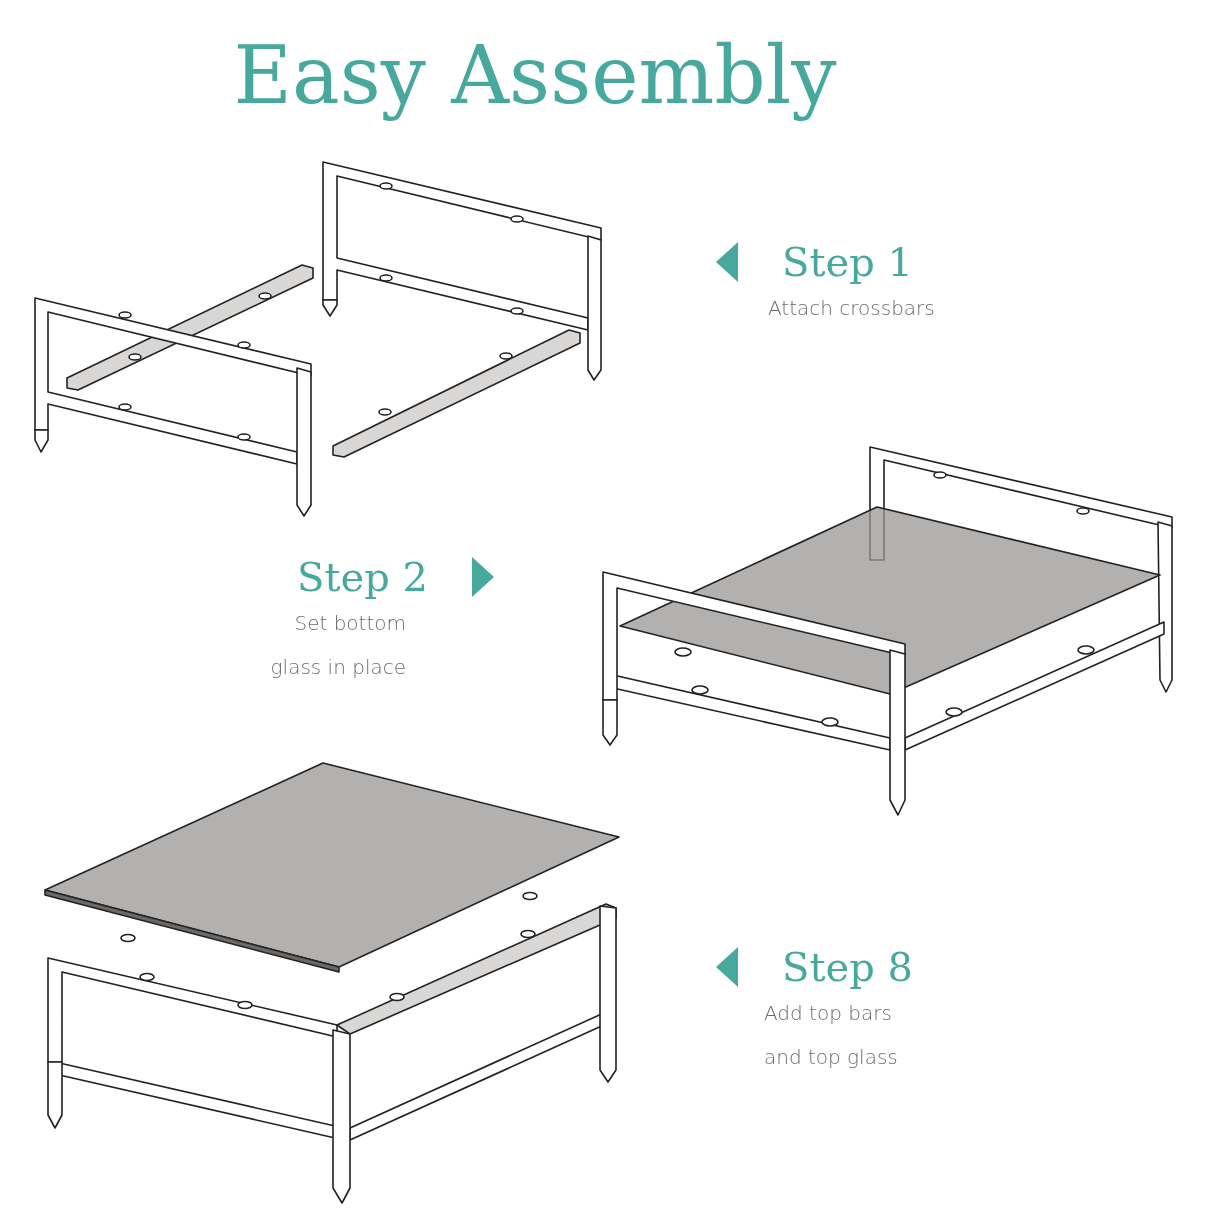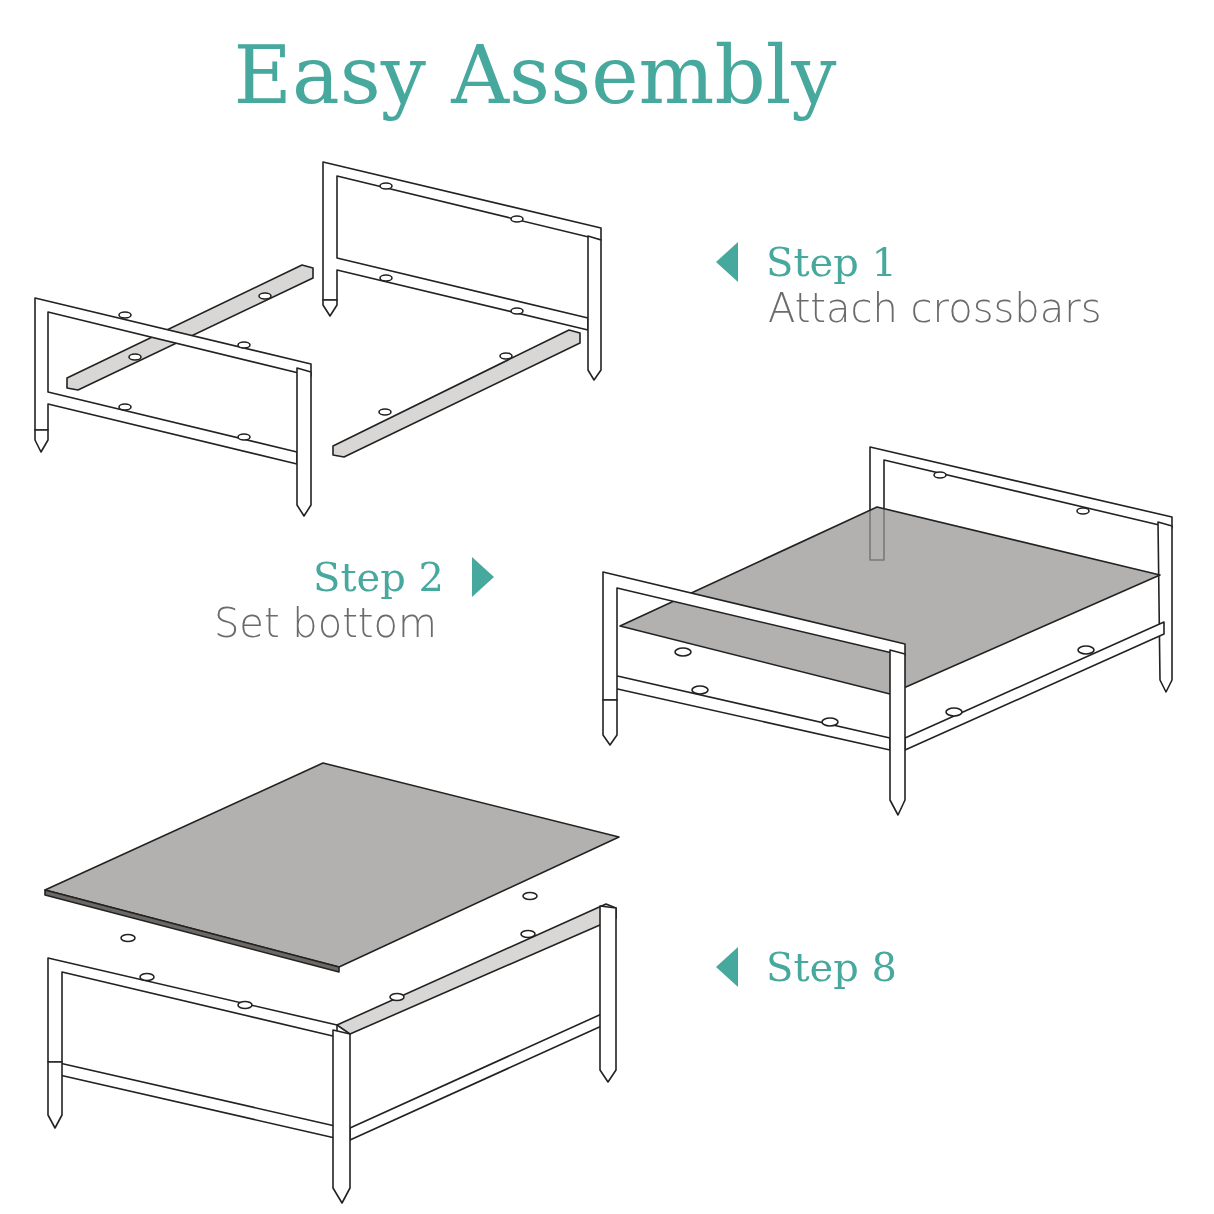--- a/index.html
+++ b/index.html
@@ -1,28 +1,28 @@
 <!DOCTYPE html>
 <html><head>
 <meta charset="utf-8">
 <style>
   html, body { margin: 0; padding: 0; background: #ffffff; }
   body { width: 1214px; height: 1214px; position: relative; overflow: hidden; font-family: "Liberation Sans", sans-serif; }
   .title { position: absolute; top: 28px; left: 0; width: 1070px; text-align: center; font-family: "DejaVu Serif", serif; font-size: 80px; color: #47a89d; letter-spacing: 0px; line-height: 1.2; }
   .step { position: absolute; }
-  .step-head { display: flex; align-items: center; gap: 28px; }
+  .step-head { display: flex; align-items: center; gap: 44px; }
   .step-title { font-family: "DejaVu Serif", serif; font-size: 40px; color: #47a89d; line-height: 1.1; }
-  .step-desc { font-family: "DejaVu Sans", sans-serif; font-size: 40px; font-weight: 300; color: #6b6b6b; line-height: 44px; margin-top: 2px; }
+  .step-desc { font-family: "DejaVu Sans", sans-serif; font-size: 20px; font-weight: 300; color: #6b6b6b; line-height: 44px; margin-top: 2px; }
   .tri-left { width: 0; height: 0; border-top: 20px solid transparent; border-bottom: 20px solid transparent; border-right: 22px solid #47a89d; }
   .tri-right { width: 0; height: 0; border-top: 20px solid transparent; border-bottom: 20px solid transparent; border-left: 22px solid #47a89d; }
   #step1 { left: 716px; top: 240px; }
   #step1 .step-desc { margin-left: 52px; }
   #step2 { right: 720px; top: 555px; text-align: right; }
   #step2 .step-head { justify-content: flex-end; }
-  #step2 .step-desc { margin-right: 57px; }
+  #step2 .step-desc { margin-right: 88px; }
   #step3 { left: 716px; top: 945px; }
   #step3 .step-desc { margin-left: 48px; }
   svg.illus { position: absolute; overflow: visible; }
 </style>
 </head>
 <body>
 
 <div class="title">Easy Assembly</div>
 
 <div class="step" id="step1">
@@ -35,27 +35,32 @@
   </div>
 </div>
 
 <div class="step" id="step2">
   <div class="step-head">
     <div class="step-title">Step 2</div>
     <div class="tri-right"></div>
   </div>
   <div class="step-desc">
     <div>Set bottom</div>
+    <div>glass in place</div>
   </div>
 </div>
 
 <div class="step" id="step3">
   <div class="step-head">
     <div class="tri-left"></div>
     <div class="step-title">Step 8</div>
+  </div>
+  <div class="step-desc">
+    <div>Add top bars</div>
+    <div>and top glass</div>
   </div>
 </div>
 
 <svg class="illus" style="left:0;top:0" width="1214" height="1214" viewBox="0 0 1214 1214">
   <g fill="#fff" stroke="#222" stroke-width="1.6" stroke-linejoin="round">
 
     <path d="M323 162 L601 228 L601 240 L337 176 L337 258 L588 318 L588 330 L337 270 L337 300 L323 300 Z"></path>
     <path d="M588 236 L601 240 L601 370 L594 380 L588 370 Z"></path>
     <path d="M323 300 L337 300 L337 305 L330 316 L323 305 Z"></path>
 

